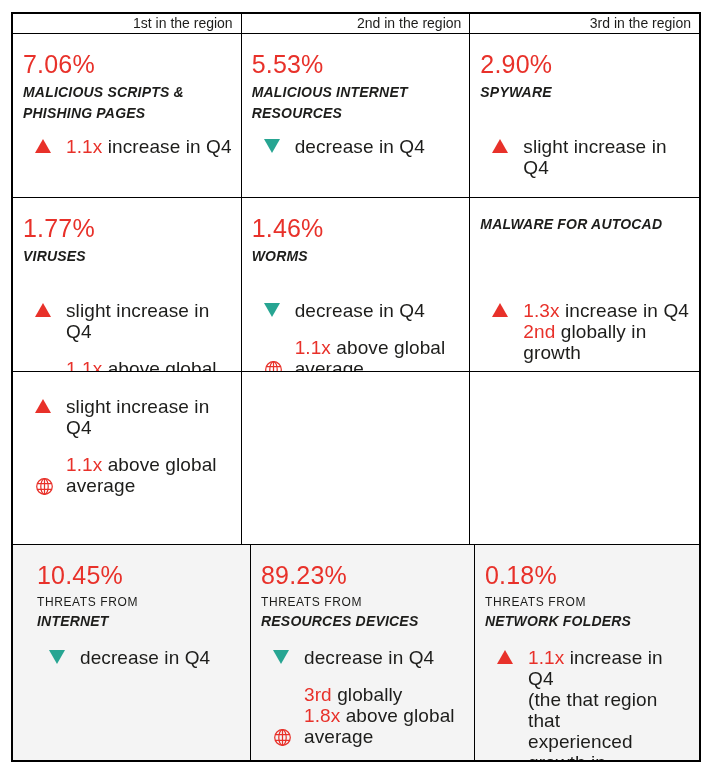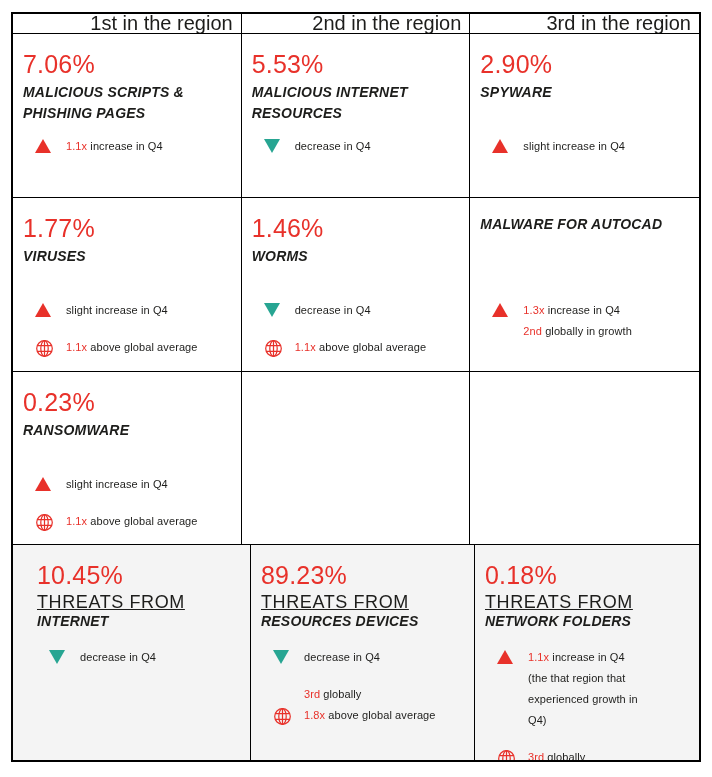--- a/index.html
+++ b/index.html
@@ -19,21 +19,21 @@
   }
   .header{
     display:grid;
     grid-template-columns:repeat(3,1fr);
     border-bottom:1px solid var(--line);
   }
   .hcell{
     height:19px;
     border-right:1px solid var(--line);
     text-align:right;
-    font-size:20px;
+    font-size:14px;
     line-height:18px;
     padding-right:8px;
     color:var(--ink);
     white-space:nowrap;
     overflow:hidden;
   }
   .hcell:last-child{border-right:none;}
   .row{
     display:grid;
     grid-template-columns:repeat(3,1fr);
@@ -53,43 +53,42 @@
   .cell:last-child{border-right:none;}
   .head{height:78px;}
   .pct{
     font-size:25px;
     font-weight:400;
     letter-spacing:.2px;
     color:var(--red);
     margin-bottom:3px;
   }
   .prefix{
-    font-size:18px;
+    font-size:12px;
     font-weight:400;
     letter-spacing:.6px;
     line-height:18px;
     color:var(--ink);
-    text-decoration:underline;
   }
   .name{
     font-size:14px;
     font-weight:700;
     letter-spacing:.2px;
     line-height:21px;
     color:var(--ink);
     font-style:italic;
   }
   .ind{display:flex;align-items:flex-start;margin-top:8px;}
   .ind + .ind{margin-top:16px;align-items:flex-end;}
   .icon-col{flex:0 0 43px;padding-left:12px;padding-top:3px;}
   .tri{display:block;width:0;height:0;border-left:8.5px solid transparent;border-right:8.5px solid transparent;}
   .tri.up{border-bottom:14px solid var(--red);}
   .tri.down{border-top:14px solid var(--teal);}
   .globe{display:block;margin-top:-2px;line-height:0;}
-  .ind-text{font-size:11px;line-height:21px;color:var(--ink);letter-spacing:.1px;}
+  .ind-text{font-size:19px;line-height:21px;color:var(--ink);letter-spacing:.1px;}
   .accent{color:var(--red);}
 </style>
 </head>
 <body>
 
 <div class="board">
   <div class="header">
     <div class="hcell">1st in the region</div>
     <div class="hcell">2nd in the region</div>
     <div class="hcell">3rd in the region</div>
@@ -206,24 +205,20 @@
             </span>
             <div class="ind-text">
               <div class="ind-line"><span class="accent">1.3x</span><span> increase in Q4</span></div>
               <div class="ind-line"><span class="accent">2nd</span><span> globally in growth</span></div>
             </div>
           </div>
         </div>
       </div>
       <div class="row row-2">
         <div class="cell">
-          <div class="head">
-            <div class="pct">0.23%</div>
-            <div class="name">RANSOMWARE</div>
-          </div>
           <div class="ind">
             <span class="icon-col">
               <span class="tri up"></span>
             </span>
             <div class="ind-text">
               <div class="ind-line"><span>slight increase in Q4</span></div>
             </div>
           </div>
           <div class="ind">
             <span class="icon-col">

